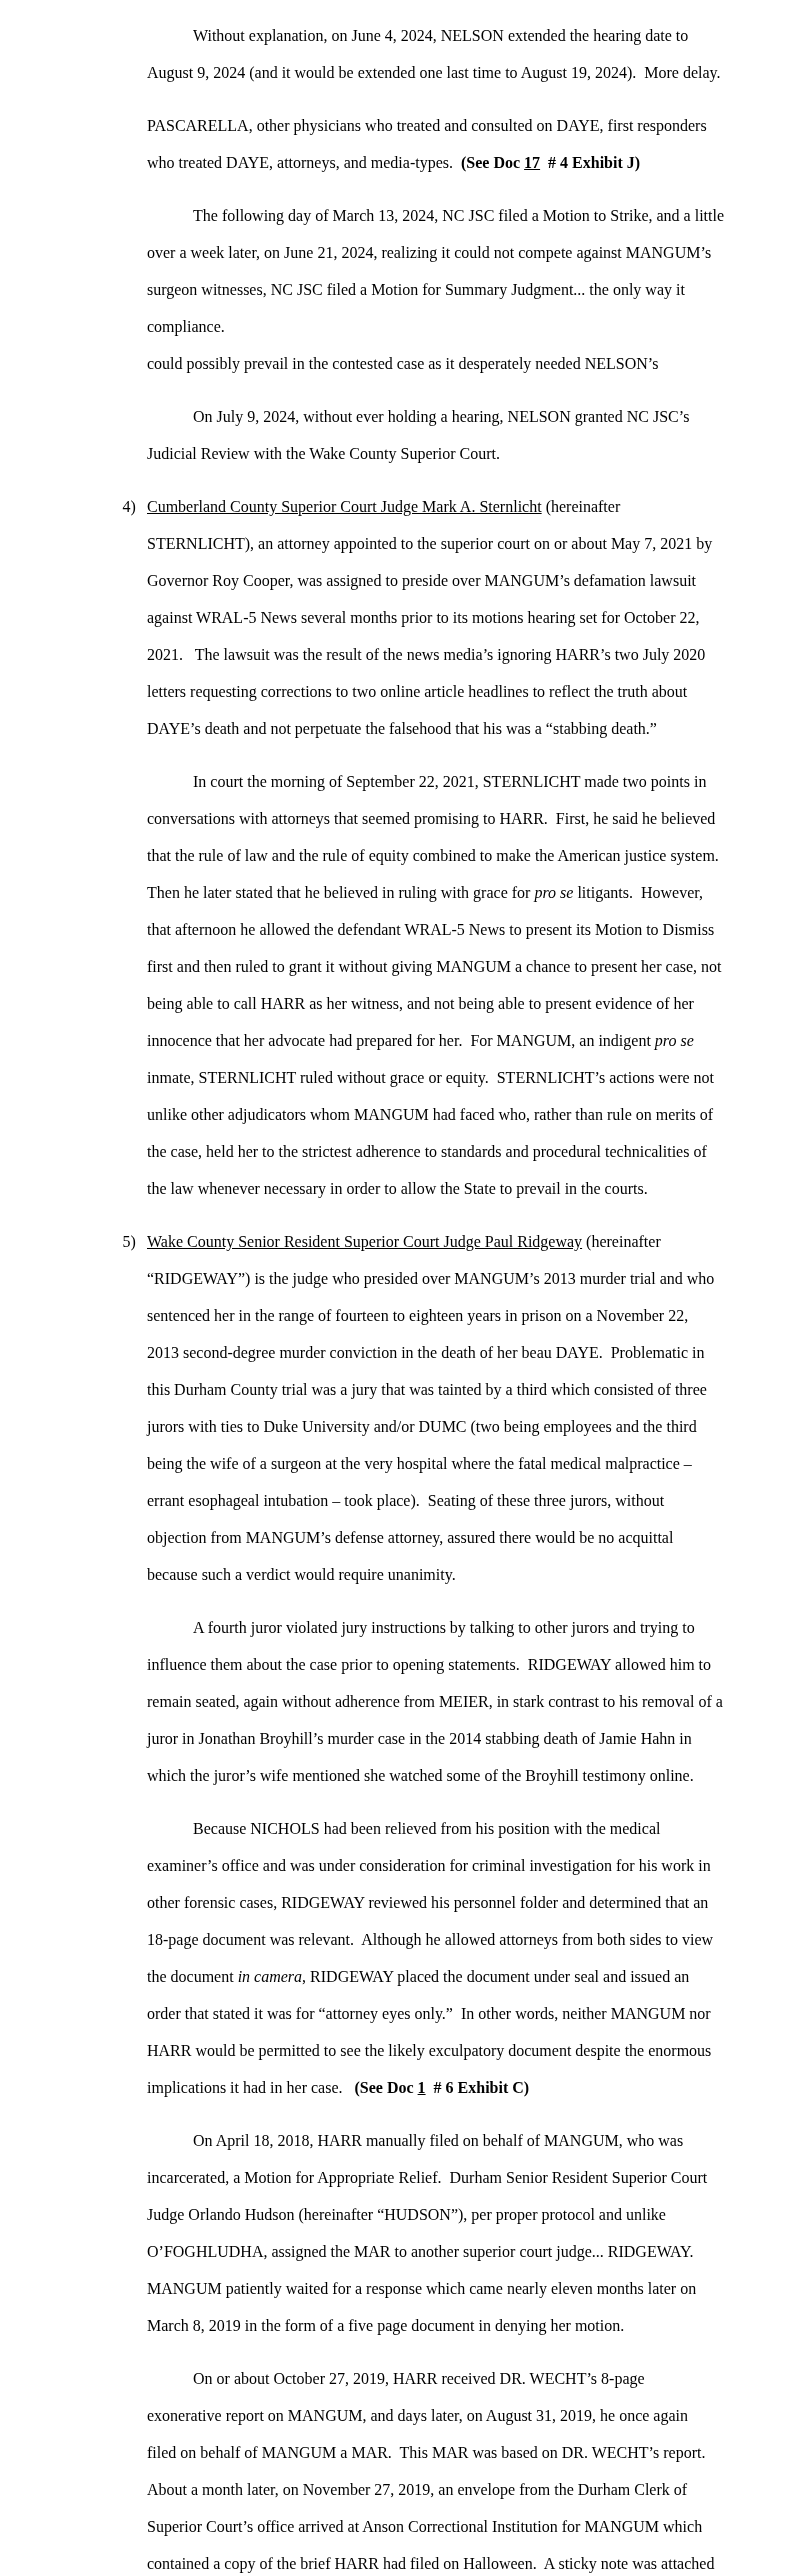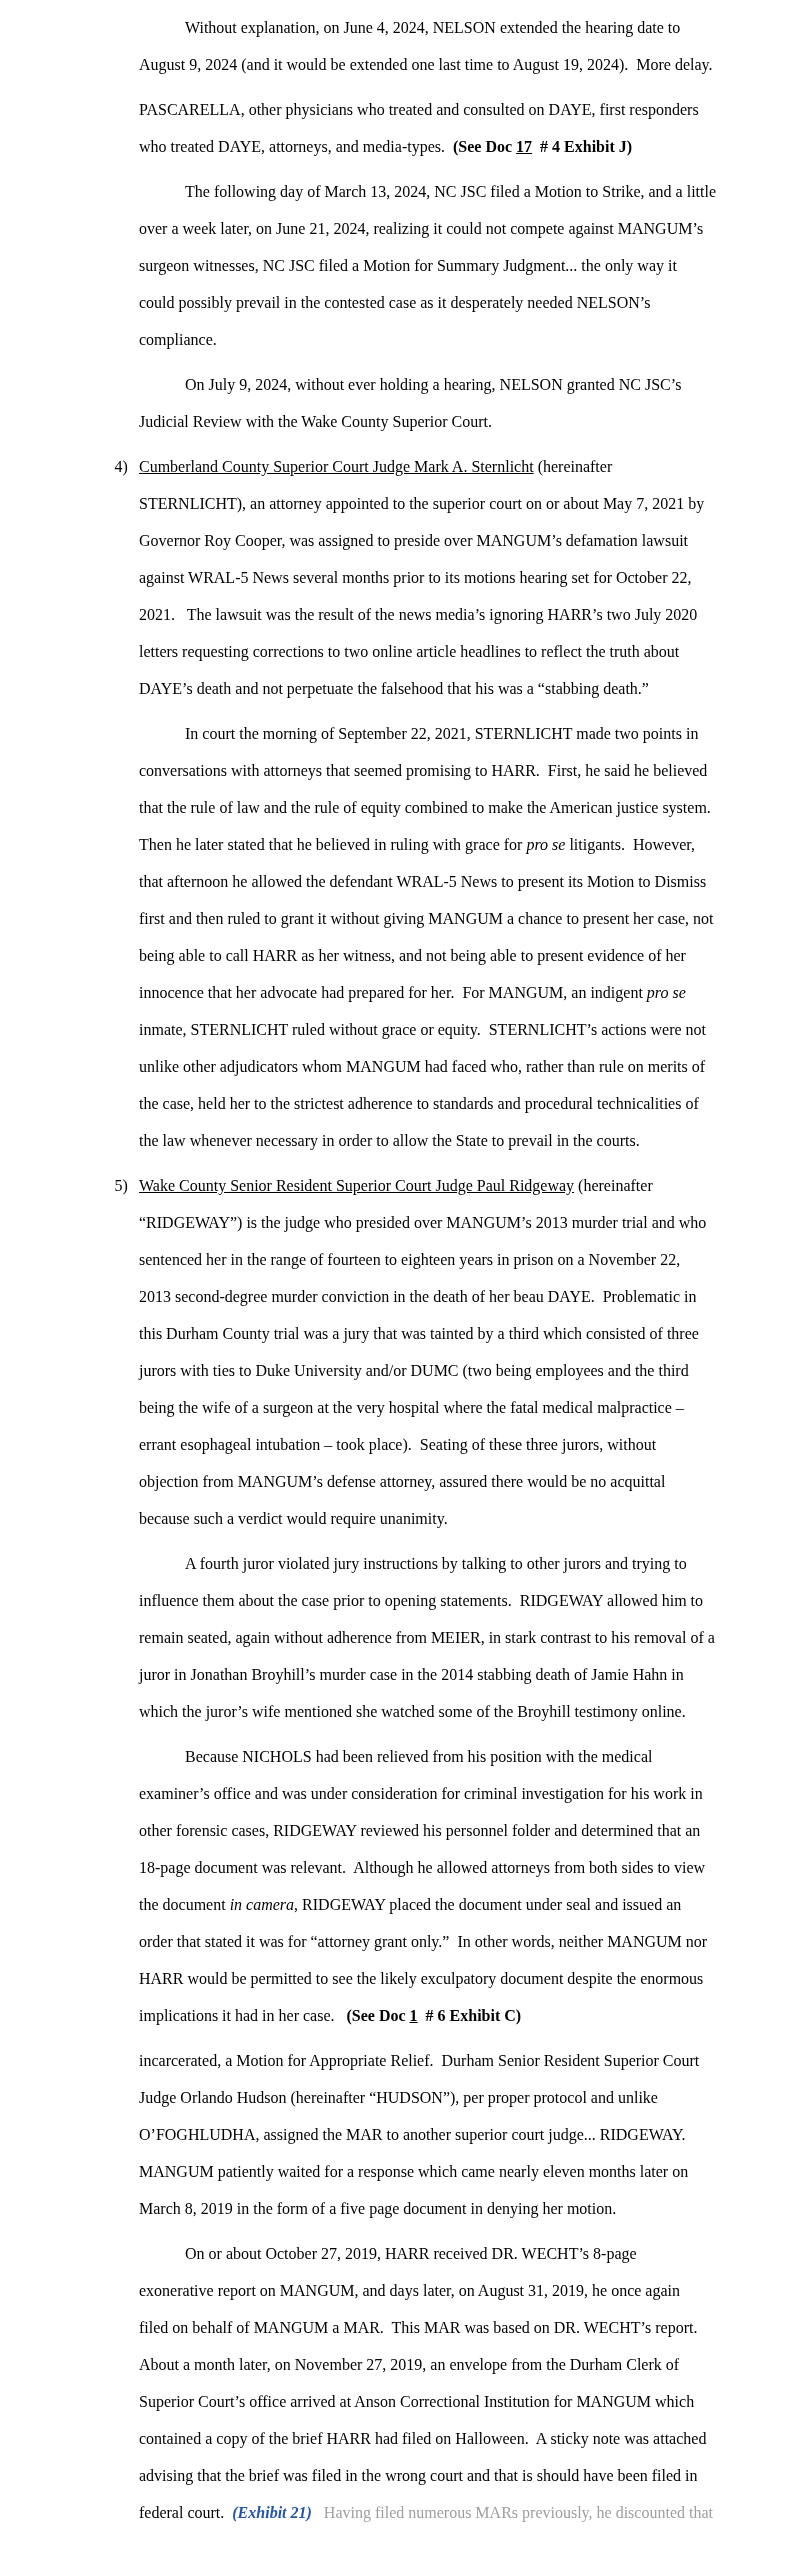--- a/index.html
+++ b/index.html
@@ -3,21 +3,21 @@
 <meta charset="utf-8">
 <title>Court Filing Page</title>
 <style>
   html,body{margin:0;padding:0}
   body{
     width:799px;height:2576px;overflow:hidden;position:relative;
     background:#ffffff;color:#000000;
     font-family:"Liberation Serif","DejaVu Serif",serif;
   }
   .page{position:absolute;left:131px;top:0.9px;width:649px}
-  .block{margin:8px;padding:0}
+  .block{margin:16px;padding:0}
   .line{
     white-space:pre;font-size:16px;line-height:37px;height:37px;
     position:relative;
   }
   .ind{text-indent:46px}
   .marker{position:absolute;left:-24.5px;top:0}
   .b{font-weight:bold}
   .i{font-style:italic}
   .u{text-decoration:underline}
   .blue{color:var(--accent-blue,#2456A4)}
@@ -32,22 +32,22 @@
       <div class="line"><span>August 9, 2024 (and it would be extended one last time to August 19, 2024).  More delay.</span></div>
     </div>
     <div class="block">
       <div class="line"><span>PASCARELLA, other physicians who treated and consulted on DAYE, first responders</span></div>
       <div class="line"><span>who treated DAYE, attorneys, and media-types.  </span><span class="b">(See Doc </span><span class="b u">17</span><span class="b">  # 4 Exhibit J)</span></div>
     </div>
     <div class="block">
       <div class="line ind"><span>The following day of March 13, 2024, NC JSC filed a Motion to Strike, and a little</span></div>
       <div class="line"><span>over a week later, on June 21, 2024, realizing it could not compete against MANGUM’s</span></div>
       <div class="line"><span>surgeon witnesses, NC JSC filed a Motion for Summary Judgment... the only way it</span></div>
+      <div class="line"><span>compliance.</span></div>
       <div class="line"><span>could possibly prevail in the contested case as it desperately needed NELSON’s</span></div>
-      <div class="line"><span>compliance.</span></div>
     </div>
     <div class="block">
       <div class="line ind"><span>On July 9, 2024, without ever holding a hearing, NELSON granted NC JSC’s</span></div>
       <div class="line"><span>Judicial Review with the Wake County Superior Court.</span></div>
     </div>
     <div class="block">
       <div class="line"><span class="marker">4)</span><span class="u">Cumberland County Superior Court Judge Mark A. Sternlicht</span><span> (hereinafter</span></div>
       <div class="line"><span>STERNLICHT), an attorney appointed to the superior court on or about May 7, 2021 by</span></div>
       <div class="line"><span>Governor Roy Cooper, was assigned to preside over MANGUM’s defamation lawsuit</span></div>
       <div class="line"><span>against WRAL-5 News several months prior to its motions hearing set for October 22,</span></div>
@@ -87,25 +87,26 @@
       <div class="line"><span>remain seated, again without adherence from MEIER, in stark contrast to his removal of a</span></div>
       <div class="line"><span>juror in Jonathan Broyhill’s murder case in the 2014 stabbing death of Jamie Hahn in</span></div>
       <div class="line"><span>which the juror’s wife mentioned she watched some of the Broyhill testimony online.</span></div>
     </div>
     <div class="block">
       <div class="line ind"><span>Because NICHOLS had been relieved from his position with the medical</span></div>
       <div class="line"><span>examiner’s office and was under consideration for criminal investigation for his work in</span></div>
       <div class="line"><span>other forensic cases, RIDGEWAY reviewed his personnel folder and determined that an</span></div>
       <div class="line"><span>18-page document was relevant.  Although he allowed attorneys from both sides to view</span></div>
       <div class="line"><span>the document </span><span class="i">in camera</span><span>, RIDGEWAY placed the document under seal and issued an</span></div>
-      <div class="line"><span>order that stated it was for “attorney grant only.”  In other words, neither MANGUM nor</span></div>
+      <div class="line"><span>order that stated it was for “attorney eyes only.”  In other words, neither MANGUM nor</span></div>
       <div class="line"><span>HARR would be permitted to see the likely exculpatory document despite the enormous</span></div>
       <div class="line"><span>implications it had in her case.   </span><span class="b">(See Doc </span><span class="b u">1</span><span class="b">  # 6 Exhibit C)</span></div>
     </div>
     <div class="block">
+      <div class="line ind"><span>On April 18, 2018, HARR manually filed on behalf of MANGUM, who was</span></div>
       <div class="line"><span>incarcerated, a Motion for Appropriate Relief.  Durham Senior Resident Superior Court</span></div>
       <div class="line"><span>Judge Orlando Hudson (hereinafter “HUDSON”), per proper protocol and unlike</span></div>
       <div class="line"><span>O’FOGHLUDHA, assigned the MAR to another superior court judge... RIDGEWAY.</span></div>
       <div class="line"><span>MANGUM patiently waited for a response which came nearly eleven months later on</span></div>
       <div class="line"><span>March 8, 2019 in the form of a five page document in denying her motion.</span></div>
     </div>
     <div class="block">
       <div class="line ind"><span>On or about October 27, 2019, HARR received DR. WECHT’s 8-page</span></div>
       <div class="line"><span>exonerative report on MANGUM, and days later, on August 31, 2019, he once again</span></div>
       <div class="line"><span>filed on behalf of MANGUM a MAR.  This MAR was based on DR. WECHT’s report.</span></div>

